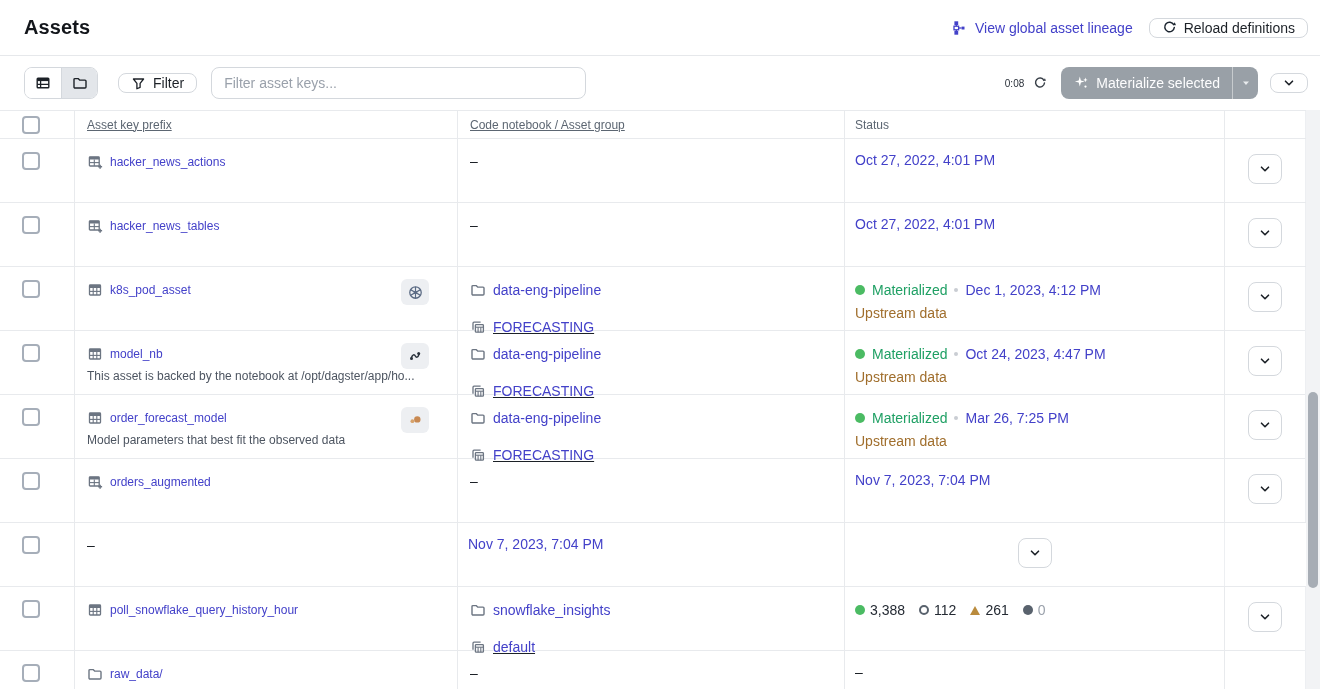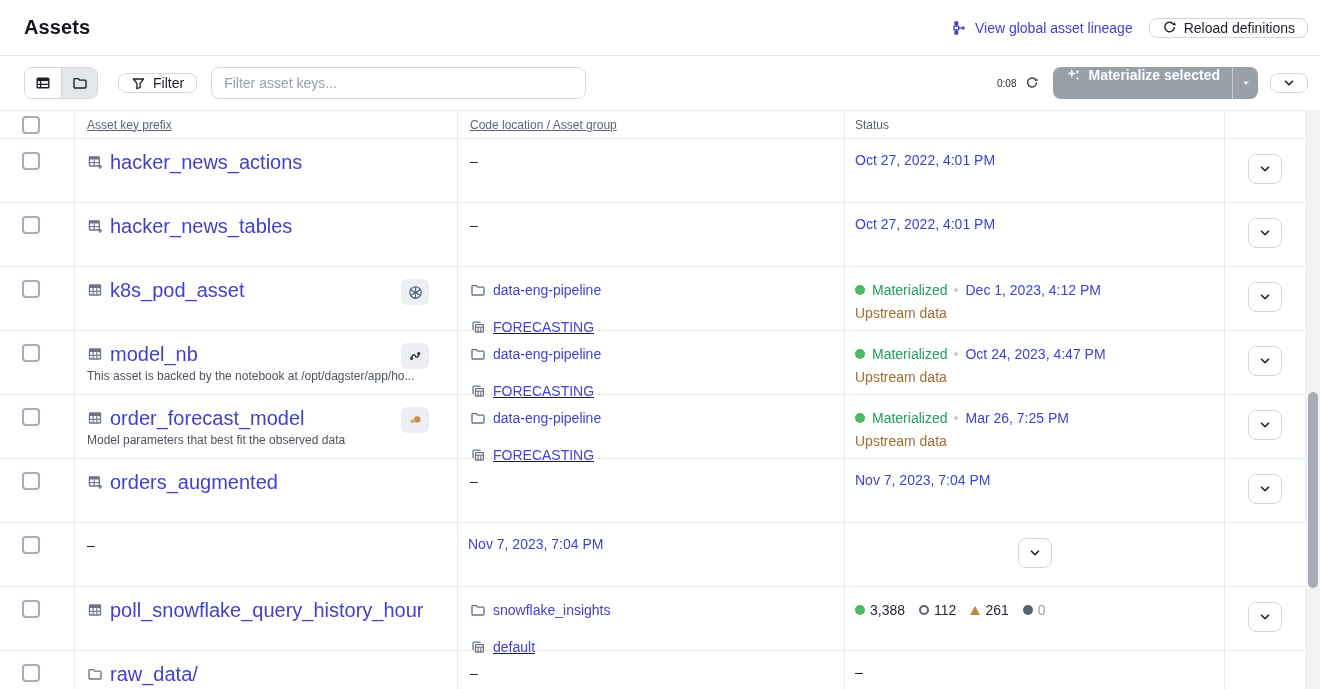--- a/index.html
+++ b/index.html
@@ -28,22 +28,22 @@
   .filter-btn { margin-left:20px; }
   .search-input { margin-left:14px; width:375px; height:32px; border:1px solid #D4D8DD;
                   border-radius:8px; padding:0 12px; font-size:14px; color:#1C2127;
                   font-family:inherit; outline:none; background:#fff; }
   .search-input::placeholder { color:#9AA1AB; }
   .toolbar-right { margin-left:auto; display:flex; align-items:center; }
   .timer { font-size:10px; color:#2A3039; }
   .icon-btn { margin-left:9px; background:none; border:none; padding:0; display:flex; cursor:pointer; }
   .split { margin-left:14px; display:inline-flex; height:32px; border-radius:8px; overflow:hidden;
            background:#99A0A7; }
-  .split-main { display:flex; align-items:flex-start; gap:7px; padding:0 12px; color:#FDFDFE;
-                font-size:14px; background:transparent; border:none; font-family:inherit; cursor:default;font-weight:bold; }
+  .split-main { display:flex; align-items:flex-start; gap:7px; padding:8px 12px; color:#FDFDFE;
+                font-size:14px; background:transparent; border:none; font-family:inherit; cursor:default; }
   .split-caret { width:26px; border:none; background:transparent; border-left:1px solid rgba(255,255,255,.45);
                  display:flex; align-items:center; justify-content:center; cursor:default; }
   .more-btn { margin-left:12px; width:38px; justify-content:center; padding:0; }
 
   
   .table { width:1306px; border-top:1px solid #E8EAED; }
   .row { display:grid; grid-template-columns:75px 383px 387px 380px 81px; }
   .cell { border-right:1px solid #E8EAED; position:relative; }
   .cell:last-child { border-right:1px solid #EDEFF2; }
   .thead { height:28px; border-bottom:1px solid #E8EAED; }
@@ -51,21 +51,21 @@
   .th-asset, .th-loc { padding-left:12px;text-decoration:underline; }
   .th-status { padding-left:10px; }
   .trow { height:64px; border-bottom:1px solid #E8EAED; }
   .cb-cell { padding:13px 0 0 22px; }
   .thead .cb-cell { padding:0 0 0 22px; }
   .checkbox { display:inline-block; width:18px; height:18px; border:2px solid #A6AEB9;
               border-radius:4px; background:#fff; cursor:pointer; }
   .asset-cell { padding:13px 12px 0 12px; }
   .line { display:flex; align-items:center; gap:7px; line-height:20px; white-space:nowrap; }
   .line + .line { margin-top:17px;text-decoration:underline; }
-  .asset-link { color:#4341C9; font-size:20px; text-decoration:none; cursor:pointer; }
+  .asset-link { color:#4341C9; font-size:12px; text-decoration:none; cursor:pointer; }
   .desc { margin-top:5px; font-size:12px; color:#4C5460; white-space:nowrap; }
   .badge { position:absolute; top:12px; right:28px; width:28px; height:26px; background:#EDEFF2;
            border-radius:6px; display:flex; align-items:center; justify-content:center; }
   .loc-cell { padding:13px 12px 0 12px; }
   .loc-link { color:#4341C9; font-size:14px; text-decoration:none; cursor:pointer; }
   .status-cell { padding:13px 10px 0 10px; font-size:14px; }
   .sline { display:flex; align-items:center; gap:7px; line-height:20px; white-space:nowrap; }
   .dot { width:10px; height:10px; border-radius:50%; flex:none; }
   .dot-green { background:#4BBB63; }
   .dot-gray { background:#59626D; }
@@ -192,21 +192,21 @@
       </button>
     </div>
   </div>
 
   <div class="table">
     <div class="row thead">
       <div class="cell cb-cell">
         <span class="checkbox"></span>
       </div>
       <div class="cell th-asset">Asset key prefix</div>
-      <div class="cell th-loc">Code location / Asset group</div>
+      <div class="cell th-loc">Code notebook / Asset group</div>
       <div class="cell th-status">Status</div>
       <div class="cell"></div>
     </div>
     <div id="rows">
         <div class="row trow">
           <div class="cell cb-cell"><span class="checkbox"></span></div>
           <div class="cell asset-cell">
             <div class="line">
               <span class="icon">
                 <svg width="16" height="16" viewBox="0 0 16 16">

